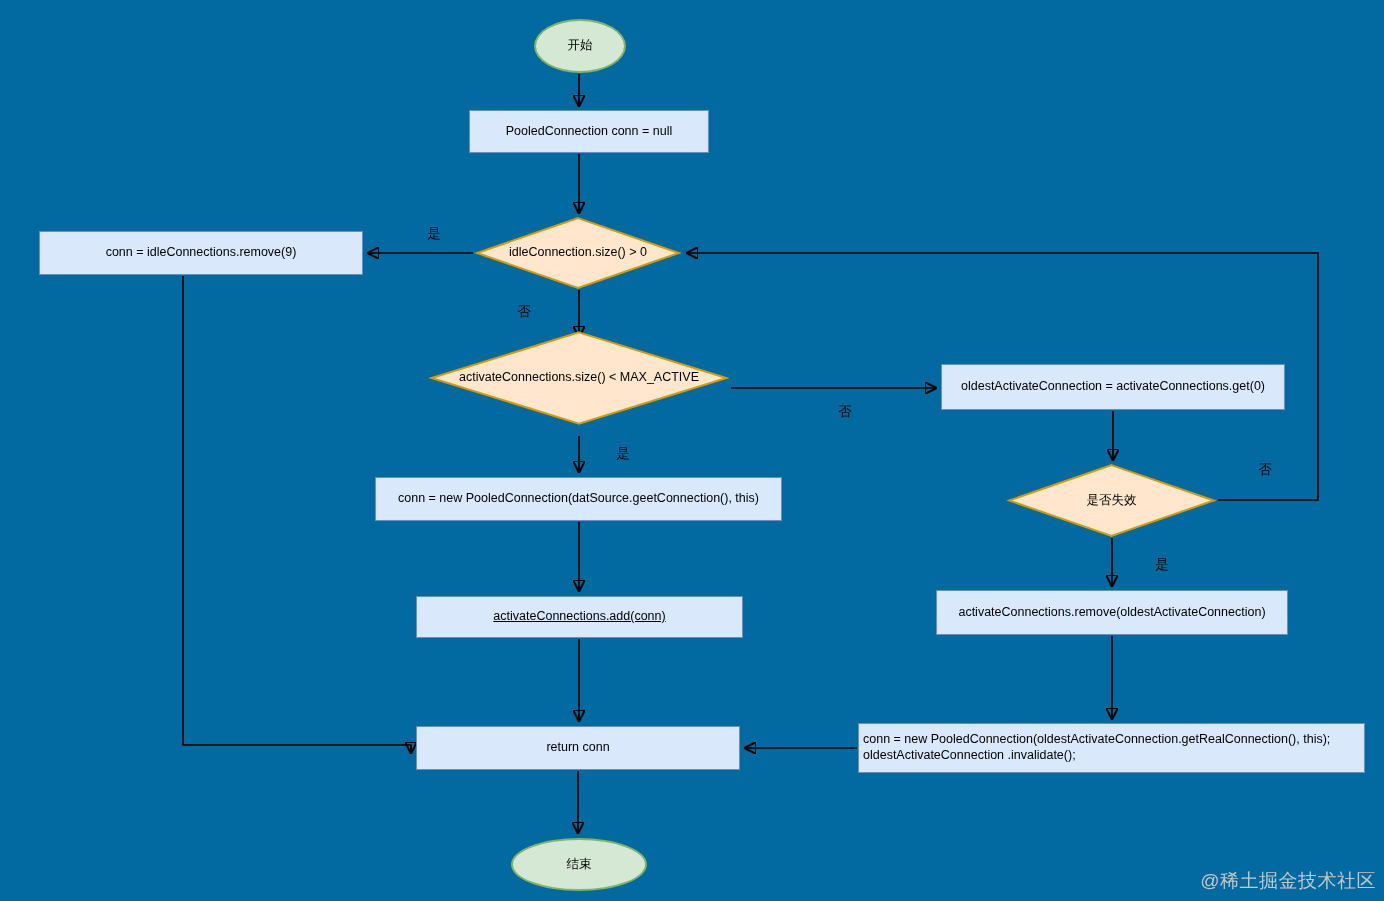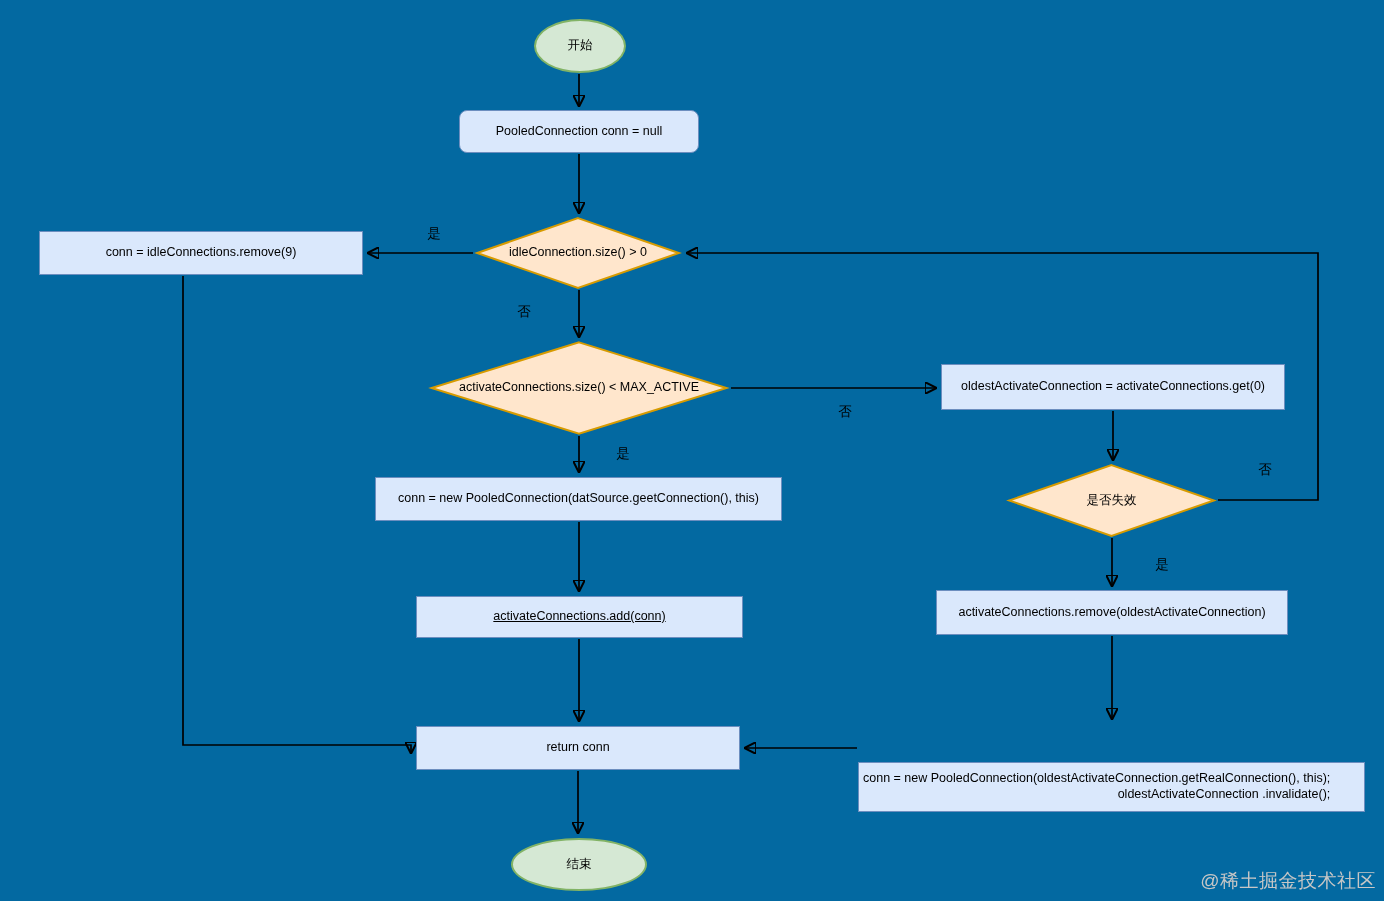--- a/index.html
+++ b/index.html
@@ -17,21 +17,21 @@
   .edges path{fill:none;stroke:var(--arrow);stroke-width:1.7px;}
   .node{position:absolute;display:flex;align-items:center;justify-content:center;
     text-align:center;font-size:12.5px;line-height:1.25;box-sizing:border-box;}
   .rect{background:var(--process-fill);border:1.6px solid var(--process-border);}
   .terminal{background:var(--terminal-fill);border:2px solid var(--terminal-border);border-radius:50%;}
   .diamond{background:transparent;}
   .diamond svg{position:absolute;left:0;top:0;width:100%;height:100%;}
   .diamond polygon{fill:var(--decision-fill);stroke:var(--decision-border);
     stroke-width:2;vector-effect:non-scaling-stroke;}
   .diamond .node-label{position:relative;z-index:1;}
-  .rect-left{justify-content:flex-start;text-align:right;padding:2px 4px;margin-top:39px;}
+  .rect-left{justify-content:flex-start;text-align:left;padding:2px 4px;}
   .rect-left .twoline{display:block;}
   .edge-label{position:absolute;transform:translate(-50%,-50%);font-size:13.5px;z-index:2;}
   .watermark{position:absolute;right:8px;bottom:7px;font-size:19px;color:var(--watermark);letter-spacing:0.5px;}
 </style>
 </head>
 <body>
 
 <div class="canvas">
 
   <svg class="edges" xmlns="http://www.w3.org/2000/svg">
@@ -57,21 +57,21 @@
     <path d="M578 771 L578 832" marker-end="url(#arrow)"></path>
   </svg>
 
   <div class="node terminal" style="left:534px;top:19px;width:92px;height:54px;">
     <span class="node-label">开始</span>
   </div>
   <div class="node terminal" style="left:511px;top:838px;width:136px;height:53px;">
     <span class="node-label">结束</span>
   </div>
 
-  <div class="node rect" style="left:459px;top:110px;width:240px;height:43px;border-radius:8px;">
+  <div class="node rect" style="left:469px;top:110px;width:240px;height:43px;">
     <span class="node-label">PooledConnection conn = null</span>
   </div>
   <div class="node rect" style="left:39px;top:231px;width:324px;height:44px;">
     <span class="node-label">conn = idleConnections.remove(9)</span>
   </div>
   <div class="node rect" style="left:941px;top:364px;width:344px;height:46px;">
     <span class="node-label">oldestActivateConnection = activateConnections.get(0)</span>
   </div>
   <div class="node rect" style="left:375px;top:477px;width:407px;height:44px;">
     <span class="node-label">conn = new PooledConnection(datSource.geetConnection(), this)</span>
@@ -91,21 +91,21 @@
   <div class="node rect" style="left:416px;top:726px;width:324px;height:44px;">
     <span class="node-label">return conn</span>
   </div>
 
   <div class="node diamond" style="left:474px;top:217px;width:208px;height:72px;justify-content:center;">
     <svg viewBox="0 0 100 100" preserveAspectRatio="none">
       <polygon points="50,1.5 98.5,50 50,98.5 1.5,50"></polygon>
     </svg>
     <span class="node-label">idleConnection.size() &gt; 0</span>
   </div>
-  <div class="node diamond" style="left:427px;top:341px;width:304px;height:94px;">
+  <div class="node diamond" style="left:427px;top:331px;width:304px;height:94px;">
     <svg viewBox="0 0 100 100" preserveAspectRatio="none">
       <polygon points="50,1.5 98.5,50 50,98.5 1.5,50"></polygon>
     </svg>
     <span class="node-label">activateConnections.size() &lt; MAX_ACTIVE</span>
   </div>
   <div class="node diamond" style="left:1006px;top:464px;width:211px;height:73px;">
     <svg viewBox="0 0 100 100" preserveAspectRatio="none">
       <polygon points="50,1.5 98.5,50 50,98.5 1.5,50"></polygon>
     </svg>
     <span class="node-label">是否失效</span>

